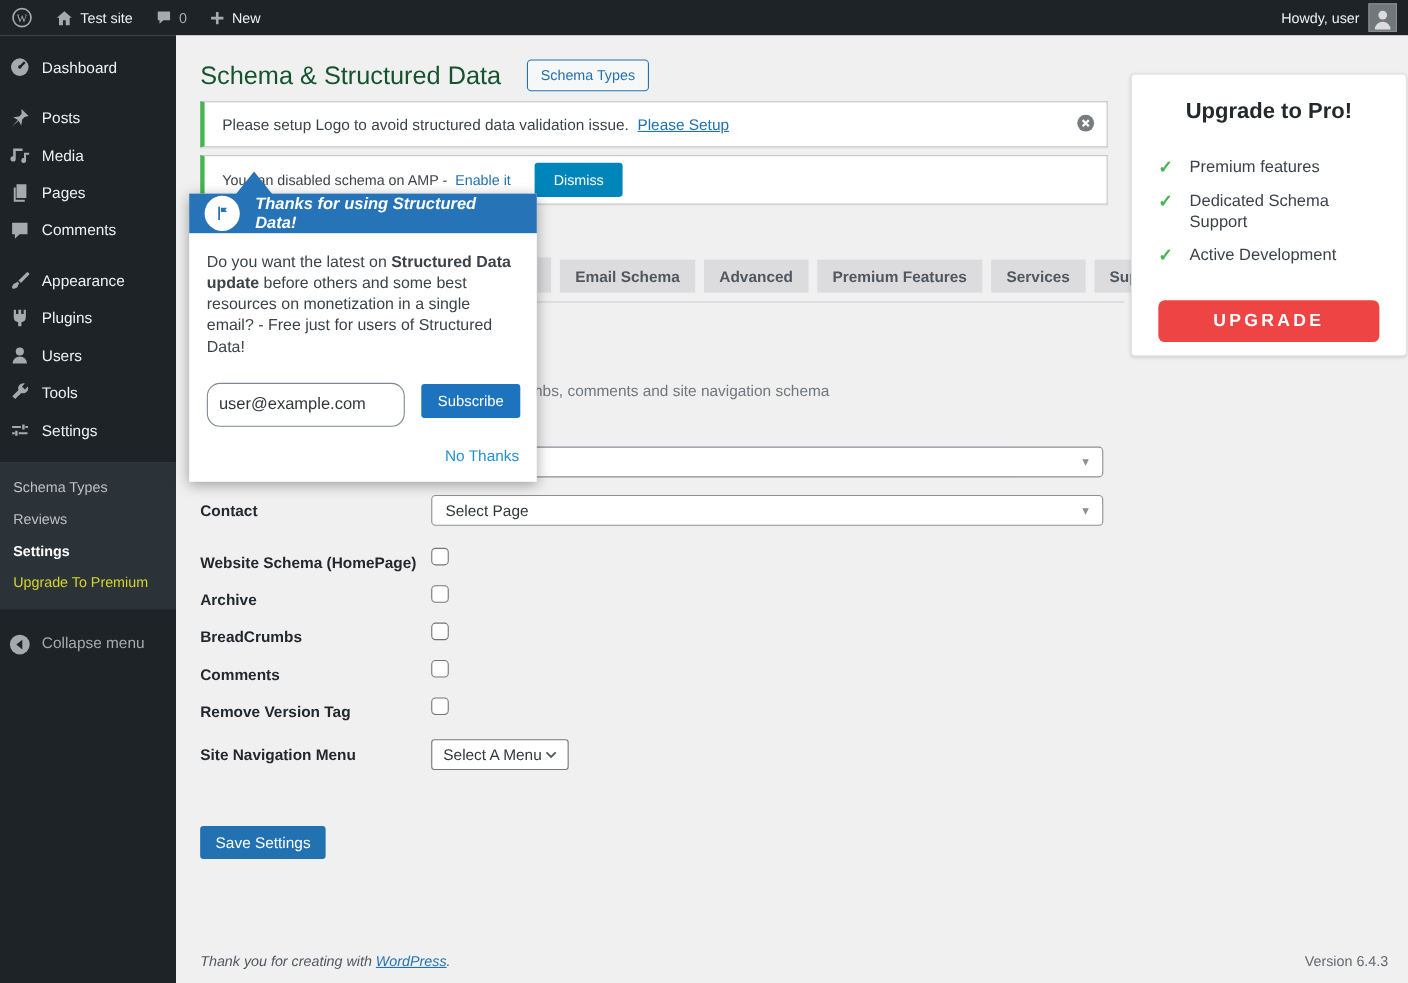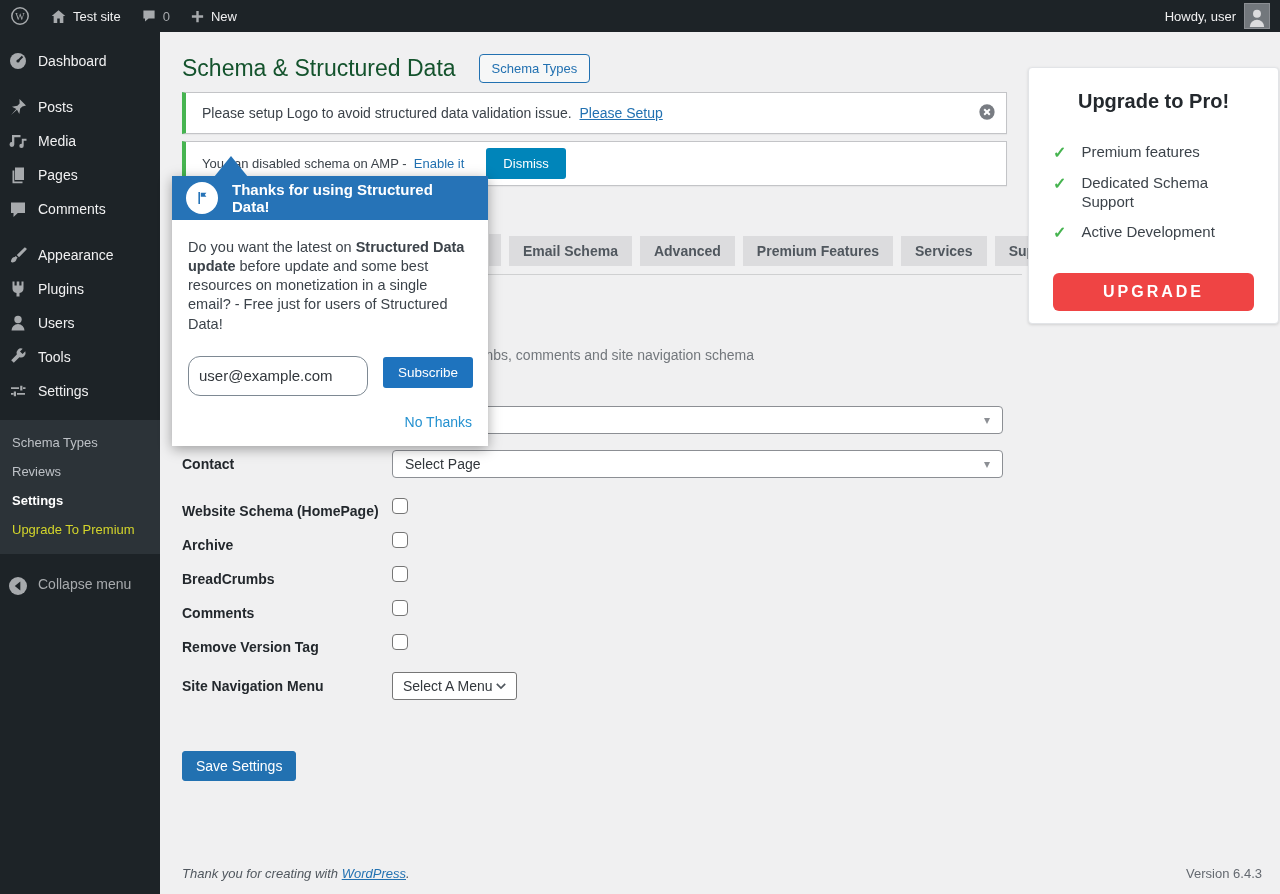--- a/index.html
+++ b/index.html
@@ -68,21 +68,21 @@
   .upgrade-card { position:absolute; left:1028px; top:67px; width:251px; height:257px; background:#fff; border:1px solid #e2e4e7; border-radius:4px; box-shadow:0 1px 3px rgba(0,0,0,.13); padding:22px 24px; z-index:10; }
   .uc-title { text-align:center; font-size:20px; font-weight:bold; color:#23282d; }
   .uc-list { margin-top:30px; list-style:none; }
   .uc-list li { display:flex; gap:15px; margin-bottom:11px; font-size:15px; color:#3c434a; line-height:1.25; }
   .uc-check { color:#46b450; font-weight:bold; font-size:16px; }
   .btn-upgrade { display:block; width:100%; margin-top:30px; background:#ef4444; border:none; border-radius:6px; color:#fff; font-weight:bold; font-size:16px; letter-spacing:3px; padding:10px 0; cursor:pointer; font-family:inherit; }
 
   
   .popup { position:absolute; left:172px; top:176px; width:316px; background:#fff; box-shadow:0 3px 12px rgba(0,0,0,.35); z-index:60; }
   .popup-arrow { position:absolute; top:-20px; left:42px; width:0; height:0; border:17px solid transparent; border-bottom:21px solid #2673b7; border-top:none; }
-  .popup-head { background:#2673b7; height:44px; display:flex; align-items:center; gap:14px; padding:0 14px; }
+  .popup-head { background:#2673b7; height:36px; display:flex; align-items:center; gap:14px; padding:0 14px;font-style:italic; }
   .flag-circle { width:32px; height:32px; background:#fff; border-radius:50%; display:flex; align-items:center; justify-content:center; flex:0 0 32px; }
   .popup-title { color:#fff; font-weight:bold; font-size:15px; }
   .popup-body { padding:18px 16px 16px 16px; }
   .popup-text { font-size:14.5px; color:#3c434a; line-height:1.32; }
   .popup-form { display:flex; gap:15px; margin-top:22px; align-items:flex-start; }
   .email-input { width:180px; height:40px; border:1px solid #7e8993; border-radius:12px; padding:0 10px; font-size:15px; color:#32373c; font-family:inherit; }
   .btn-subscribe { background:#1e73be; color:#fff; border:none; border-radius:3px; padding:8px 15px; font-size:13.5px; cursor:pointer; margin-top:1px; font-family:inherit; }
   .no-thanks { display:block; text-align:right; margin-top:18px; color:#2491d0; font-size:14px; cursor:pointer; text-decoration:none; }
 
   
@@ -356,21 +356,21 @@
     <span class="flag-circle">
       <svg width="16" height="16" viewBox="0 0 20 20">
           <path d="M5.5 2.5h2v15h-2z" fill="#2673b7"></path>
           <path d="M8.5 3.5h7l-2 2.5 2 2.5h-7z" fill="#2673b7"></path>
         </svg>
     </span>
     <span class="popup-title">Thanks for using Structured Data!</span>
   </div>
   <div class="popup-body">
     <p class="popup-text">
-      <span>Do you want the latest on </span><b>Structured Data update</b><span> before update and some best resources on monetization in a single email? - Free just for users of Structured Data!</span>
+      <span>Do you want the latest on </span><b>Structured Data update</b><span> before others and some best resources on monetization in a single email? - Free just for users of Structured Data!</span>
     </p>
     <div class="popup-form">
       <input class="email-input" type="text" value="user@example.com" style="">
       <button class="btn-subscribe">Subscribe</button>
     </div>
     <a class="no-thanks">No Thanks</a>
   </div>
 </div>
 
 <div class="footer">

